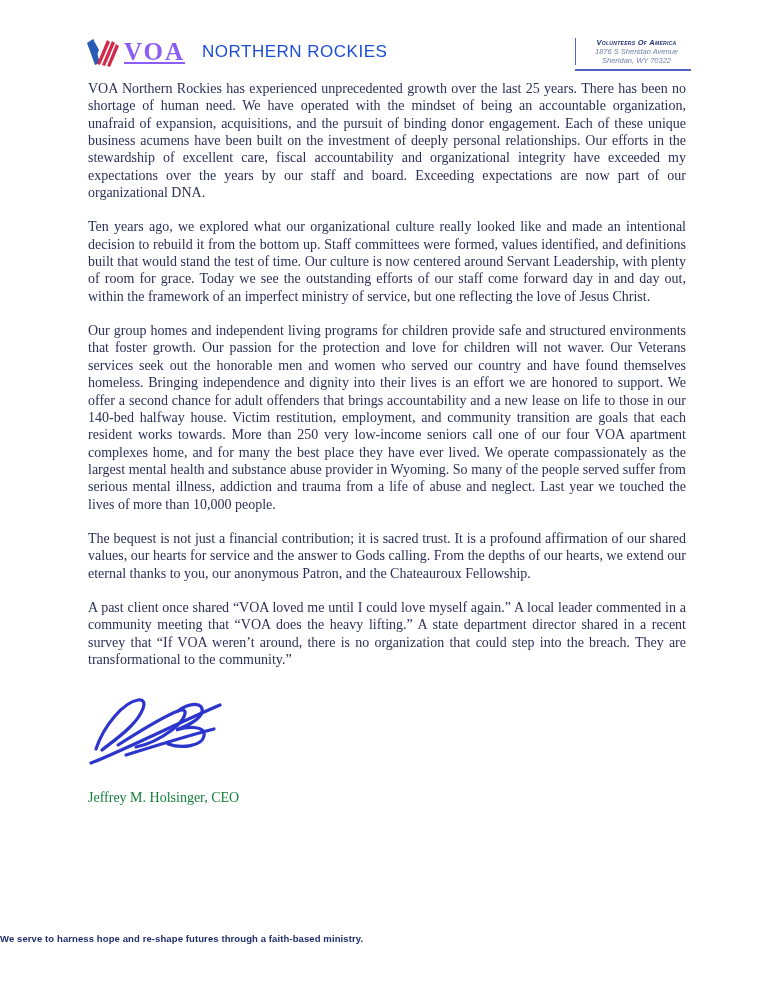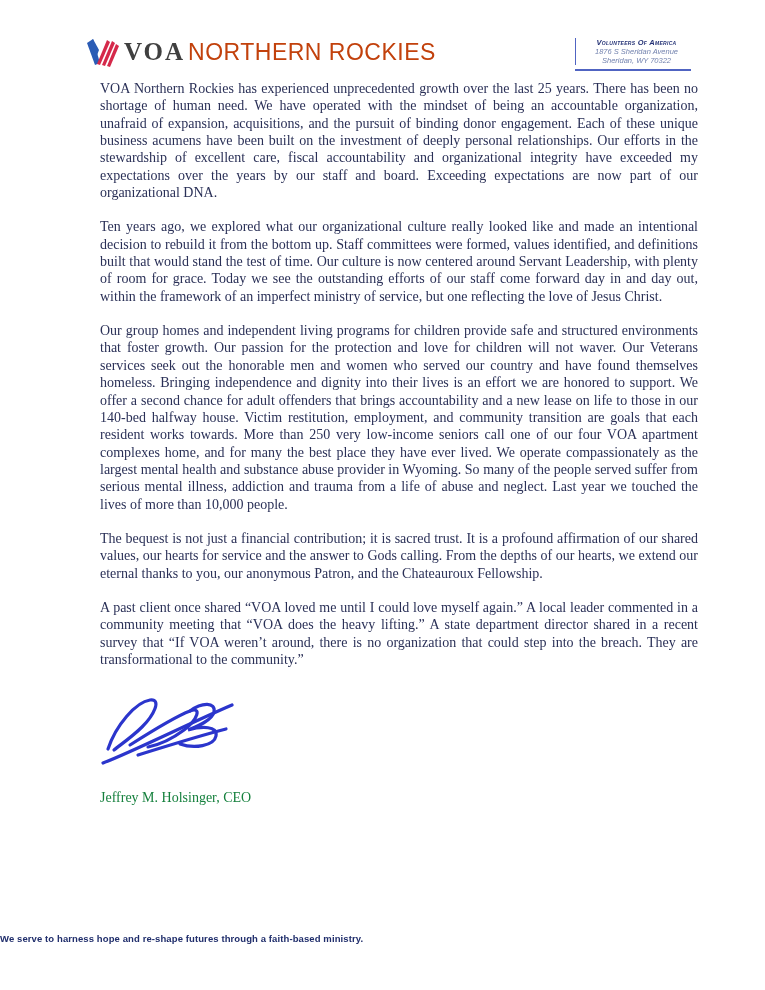--- a/index.html
+++ b/index.html
@@ -20,29 +20,30 @@
     justify-content: space-between;
     align-items: flex-start;
   }
   .brand { display: flex; align-items: center; }
   .logo-mark { width: 34px; height: 32px; margin-right: 5px; flex: 0 0 auto; }
   .brand-voa {
     font-family: "Liberation Serif", serif;
     font-weight: bold;
     font-size: 25px;
     letter-spacing: 2px;
-    color: #404040;
-    margin-right: 3px;
+    color: #8b5cf6;
+    margin-right: 17px;
+    text-decoration: underline;
   }
   .brand-name {
     font-family: "Liberation Sans", sans-serif;
     font-weight: 400;
-    font-size: 23px;
+    font-size: 17px;
     letter-spacing: 0.5px;
-    color: #c2410c;
+    color: #1d4ed8;
     white-space: nowrap;
   }
   .addr-block {
     margin-top: 2px;
     padding-bottom: 4px;
     border-bottom: 2px solid #5064c2;
     min-width: 116px;
     text-align: center;
   }
   .addr-inner { border-left: 1.5px solid #5064c2; padding-left: 6px; font-style: italic; }
@@ -62,21 +63,20 @@
     line-height: 9px;
   }
   
   .letter-body {
     position: absolute;
     top: 80px; left: 88px;
     width: 598px;
     color: #2a3057;
     font-size: 14px;
     line-height: 17.35px;
-    margin-left: 12px;
   }
   .para { margin-bottom: 17px; }
   .para .line { display: block; text-align: justify; }
   .closing-line { margin-bottom: 6px; }
   .signature-wrap { height: 98px; padding-top: 8px; }
   .signature-wrap svg { display: block; }
   .signer { margin-top: 6px; font-size: 14px; color: #15803d; }
   
   .page-footer {
     position: absolute;

